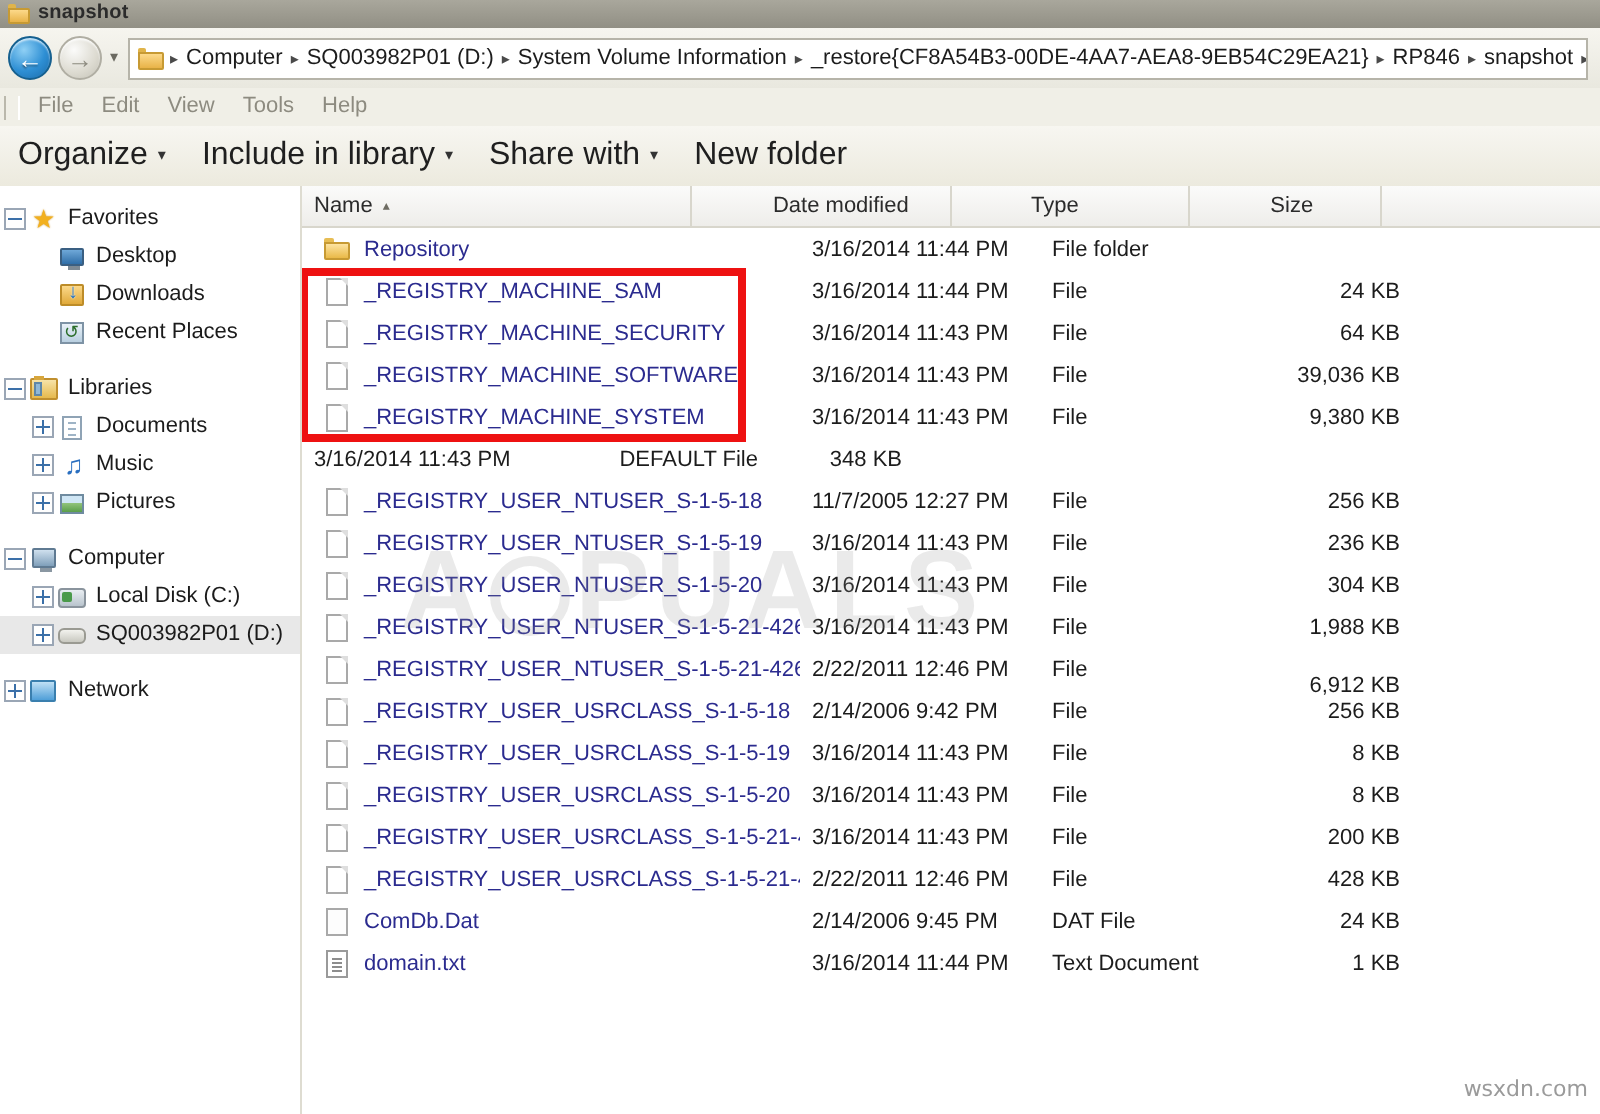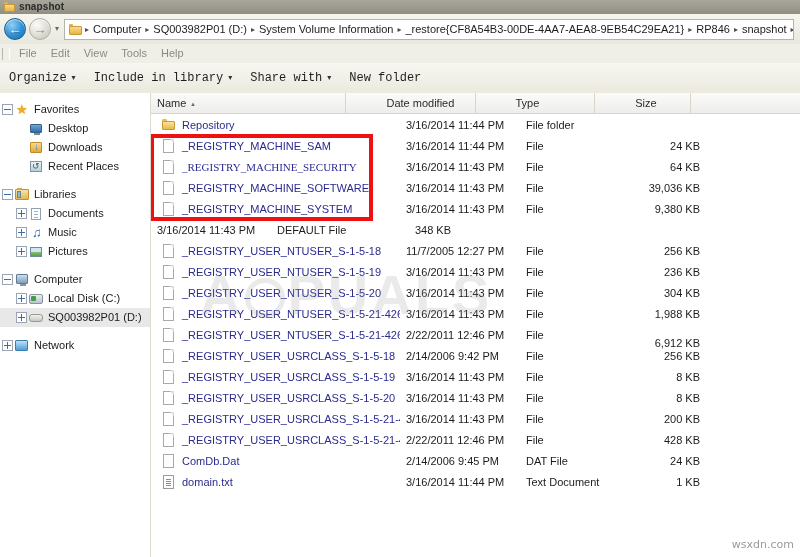--- a/index.html
+++ b/index.html
@@ -123,21 +123,21 @@
   .cmdbar {
     position: absolute; left: 0; top: 63px; width: 800px; height: 30px;
     background: linear-gradient(to bottom, #f7f6f1 0%, #eceade 100%);
     border-bottom: 1px solid #c9c7bb;
     display: flex; align-items: center;
   }
   .cmd {
     display: flex; align-items: center;
     padding: 0 9px; height: 22px; white-space: nowrap;
   }
-  .cmd span.lbl { color: #1f1f1f; font-size: 12px; font-family: Liberation Mono, monospace; }
+  .cmd span.lbl { color: #1f1f1f; font-size: 16px; }
   .cmd span.caret {
     color: #333; font-size: 8px; margin-left: 5px; line-height: 1;
   }
 
   
   .navpane {
     position: absolute; left: 0; top: 93px; width: 150px; bottom: 0;
     background: #ffffff;
     border-right: 1px solid #dedcd1;
     overflow: hidden;
@@ -586,21 +586,21 @@
             <span class="nico">
               <span class="fi-file"></span>
             </span>
             <span class="ntxt">_REGISTRY_MACHINE_SAM</span>
           </div>
           <div class="cell c-date" style="width: 120px;">3/16/2014 11:44 PM</div>
           <div class="cell c-type" style="width: 108px;">File</div>
           <div class="cell c-size" style="width: 78px;">24 KB</div>
         </div>
         <div class="row">
-          <div class="cell c-name" style="width: 249px; font-family: Liberation Serif, serif;">
+          <div class="cell c-name" style="width: 249px;">
             <span class="nico">
               <span class="fi-file"></span>
             </span>
             <span class="ntxt">_REGISTRY_MACHINE_SECURITY</span>
           </div>
           <div class="cell c-date" style="width: 120px;">3/16/2014 11:43 PM</div>
           <div class="cell c-type" style="width: 108px;">File</div>
           <div class="cell c-size" style="width: 78px;">64 KB</div>
         </div>
         <div class="row">
@@ -620,21 +620,21 @@
               <span class="fi-file"></span>
             </span>
             <span class="ntxt">_REGISTRY_MACHINE_SYSTEM</span>
           </div>
           <div class="cell c-date" style="width: 120px;">3/16/2014 11:43 PM</div>
           <div class="cell c-type" style="width: 108px;">File</div>
           <div class="cell c-size" style="width: 78px;">9,380 KB</div>
         </div>
         <div class="row">
           <div class="cell c-date" style="width: 120px;">3/16/2014 11:43 PM</div>
-          <div class="cell c-type" style="width: 108px;">DEFAULT File</div>
+          <div class="cell c-type" style="width: 108px; text-align: right;">DEFAULT File</div>
           <div class="cell c-size" style="width: 78px;">348 KB</div>
         </div>
         <div class="row">
           <div class="cell c-name" style="width: 249px;">
             <span class="nico">
               <span class="fi-file"></span>
             </span>
             <span class="ntxt">_REGISTRY_USER_NTUSER_S-1-5-18</span>
           </div>
           <div class="cell c-date" style="width: 120px;">11/7/2005 12:27 PM</div>

